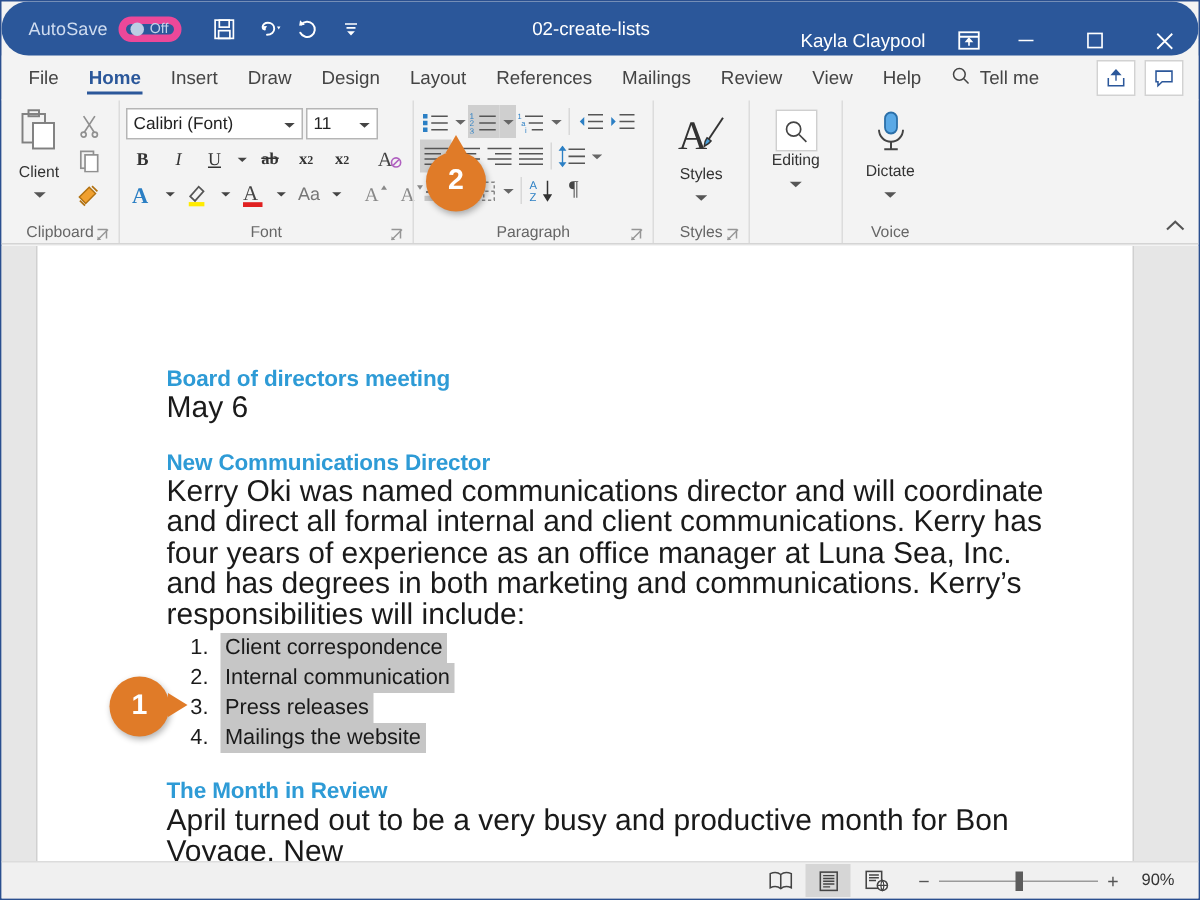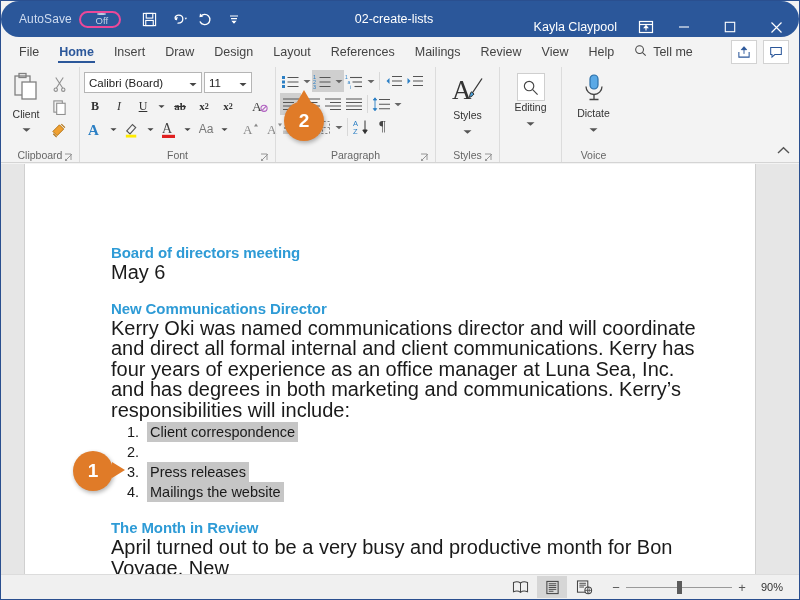--- a/index.html
+++ b/index.html
@@ -35,25 +35,24 @@
   }
   .autosave-label {
     margin-left: 18px;
     font-size: 12px;
     color: #cfdcf0;
     letter-spacing: .1px;
   }
   .autosave-toggle {
     margin-left: 7px;
     width: 42px; height: 17px;
-    border: 2px solid #ec4899;
+    border: 5px solid #ec4899;
     border-radius: 9px;
     display: flex; align-items: center;
     position: relative;
-    flex-direction: column;
   }
   .autosave-knob {
     width: 9px; height: 9px; border-radius: 50%;
     background: #bdcde4; margin-left: 3px;
   }
   .autosave-off {
     font-size: 9.5px; color: #c3d2e8; margin-left: 4px;
   }
   .qat { display: flex; align-items: center; margin-left: 16px; gap: 2px; }
   .qat-btn {
@@ -568,21 +567,21 @@
             </svg>
         </span>
       </div>
     </div>
 
     <div class="rgroup font-group">
       <div class="rgroup-body">
         <div style="display:flex;flex-direction:column;width:100%;padding-top:2px;">
           <div class="font-row r1">
             <div class="font-name-box">
-              <span>Calibri (Board)</span>
+              <span>Calibri (Font)</span>
               <span class="box-caret">
                 <svg width="8" height="5" viewBox="0 0 8 5">
                     <path d="M0.5 1 4 4.2 7.5 1z" fill="#444"></path>
                   </svg>
               </span>
             </div>
             <div class="font-size-box">
               <span>11</span>
               <span class="box-caret">
                 <svg width="8" height="5" viewBox="0 0 8 5">
@@ -930,20 +929,21 @@
         <div class="h2">New Communications Director</div>
         <div class="body-p">Kerry Oki was named communications director and will coordinate and direct all formal internal and client communications. Kerry has four years of experience as an office manager at Luna Sea, Inc. and has degrees in both marketing and communications. Kerry’s responsibilities will include:</div>
 
         <ol class="numlist">
           <li>
             <span class="li-num">1.</span>
             <span class="li-text">Client correspondence</span>
           </li>
           <li>
             <span class="li-num">2.</span>
+            <span class="li-text">Internal communication</span>
           </li>
           <li>
             <span class="li-num">3.</span>
             <span class="li-text">Press releases</span>
           </li>
           <li>
             <span class="li-num">4.</span>
             <span class="li-text">Mailings the website</span>
           </li>
         </ol>

